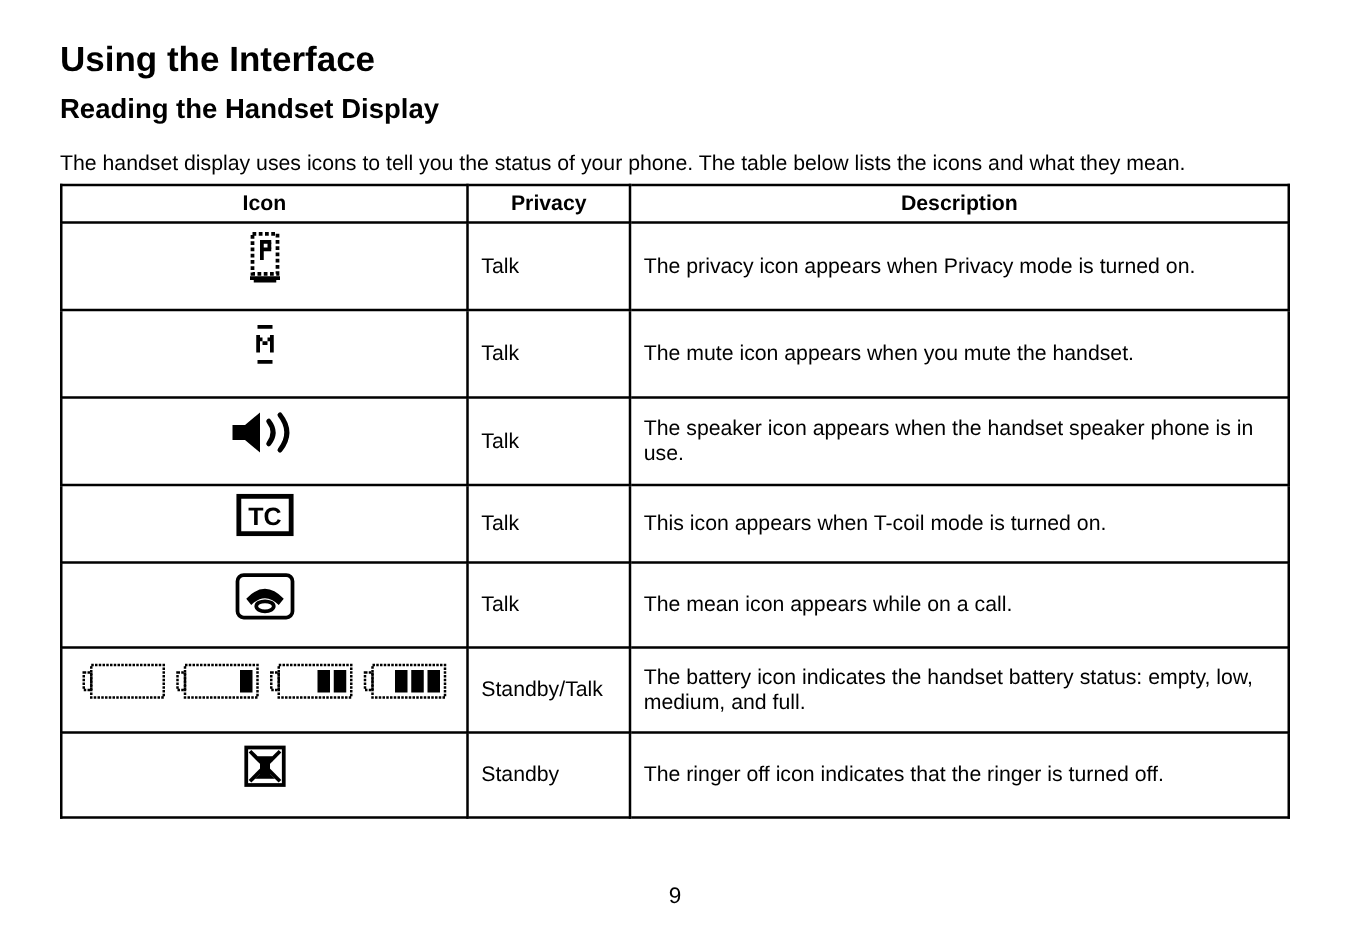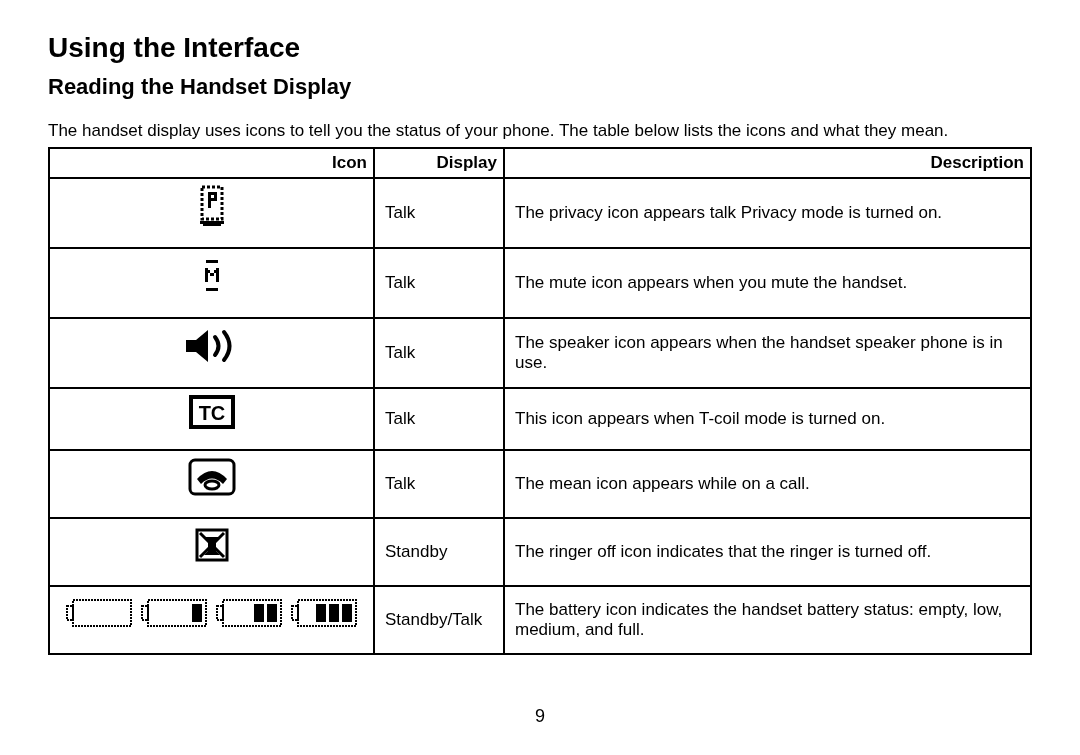--- a/index.html
+++ b/index.html
@@ -37,21 +37,21 @@
     width: 100%;
     table-layout: fixed;
   }
   th, td {
     border: 2px solid #000;
     font-size: 17px;
     vertical-align: middle;
   }
   th {
     font-weight: bold;
-    text-align: right;
+    text-align: center;
     padding: 4px 6px;
   }
   td {
     padding: 8px 10px;
     text-align: left;
   }
   col.icon-col { width: 325px; }
   col.status-col { width: 130px; }
   col.desc-col { }
   .icon-cell {
@@ -79,21 +79,21 @@
 
   <table>
     <colgroup>
       <col class="icon-col">
         <col class="status-col">
         <col class="desc-col">
     </colgroup>
     <thead>
       <tr>
         <th>Icon</th>
-        <th>Display</th>
+        <th>Privacy</th>
         <th>Description</th>
       </tr>
     </thead>
     <tbody>
 
       <tr>
         <td class="icon-cell">
           <span>
             <svg width="26" height="42" viewBox="0 0 26 42">
               <rect x="3" y="2" width="20" height="32" fill="none" stroke="#000" stroke-width="3" stroke-dasharray="3 2"></rect>
@@ -102,21 +102,21 @@
               <rect x="9" y="7" width="9" height="3" fill="#000"></rect>
               <rect x="15" y="9" width="3" height="5" fill="#000"></rect>
               <rect x="9" y="13" width="9" height="3" fill="#000"></rect>
 
               <rect x="1" y="36" width="24" height="3" fill="#000"></rect>
               <rect x="4" y="39" width="18" height="2" fill="#000"></rect>
             </svg>
           </span>
         </td>
         <td>Talk</td>
-        <td>The privacy icon appears talk Privacy mode is turned on.</td>
+        <td>The privacy icon appears when Privacy mode is turned on.</td>
       </tr>
 
       <tr>
         <td class="icon-cell">
           <span>
             <svg width="26" height="42" viewBox="0 0 26 42">
               <rect x="7" y="5" width="12" height="3" fill="#000"></rect>
 
               <g fill="#000">
                 <rect x="6" y="13" width="3" height="14"></rect>
@@ -170,66 +170,66 @@
             </svg>
           </span>
         </td>
         <td>Talk</td>
         <td>The mean icon appears while on a call.</td>
       </tr>
 
       <tr>
         <td class="icon-cell">
           <span>
+            <svg width="300" height="40" viewBox="0 0 300 40">
+
+              <g transform="translate(5,7)">
+                <rect x="0" y="6" width="6" height="14" fill="none" stroke="#000" stroke-width="2" stroke-dasharray="2 1"></rect>
+                <rect x="6" y="0" width="58" height="26" fill="none" stroke="#000" stroke-width="2" stroke-dasharray="2 1"></rect>
+              </g>
+
+              <g transform="translate(80,7)">
+                <rect x="0" y="6" width="6" height="14" fill="none" stroke="#000" stroke-width="2" stroke-dasharray="2 1"></rect>
+                <rect x="6" y="0" width="58" height="26" fill="none" stroke="#000" stroke-width="2" stroke-dasharray="2 1"></rect>
+                <rect x="50" y="4" width="10" height="18" fill="#000"></rect>
+              </g>
+
+              <g transform="translate(155,7)">
+                <rect x="0" y="6" width="6" height="14" fill="none" stroke="#000" stroke-width="2" stroke-dasharray="2 1"></rect>
+                <rect x="6" y="0" width="58" height="26" fill="none" stroke="#000" stroke-width="2" stroke-dasharray="2 1"></rect>
+                <rect x="37" y="4" width="10" height="18" fill="#000"></rect>
+                <rect x="50" y="4" width="10" height="18" fill="#000"></rect>
+              </g>
+
+              <g transform="translate(230,7)">
+                <rect x="0" y="6" width="6" height="14" fill="none" stroke="#000" stroke-width="2" stroke-dasharray="2 1"></rect>
+                <rect x="6" y="0" width="58" height="26" fill="none" stroke="#000" stroke-width="2" stroke-dasharray="2 1"></rect>
+                <rect x="24" y="4" width="10" height="18" fill="#000"></rect>
+                <rect x="37" y="4" width="10" height="18" fill="#000"></rect>
+                <rect x="50" y="4" width="10" height="18" fill="#000"></rect>
+              </g>
+            </svg>
+          </span>
+        </td>
+        <td>Standby/Talk</td>
+        <td>The battery icon indicates the handset battery status: empty, low, medium, and full.</td>
+      </tr>
+
+      <tr>
+        <td class="icon-cell">
+          <span>
             <svg width="40" height="40" viewBox="0 0 40 40">
               <rect x="5" y="5" width="30" height="30" fill="none" stroke="#000" stroke-width="3"></rect>
               <path d="M14 12 L26 12 L26 16 L24 16 L24 26 L28 30 L12 30 L16 26 L16 16 L14 16 Z" fill="#000"></path>
               <line x1="8" y1="8" x2="32" y2="32" stroke="#000" stroke-width="3"></line>
               <line x1="32" y1="8" x2="8" y2="32" stroke="#000" stroke-width="3"></line>
             </svg>
           </span>
         </td>
         <td>Standby</td>
         <td>The ringer off icon indicates that the ringer is turned off.</td>
       </tr>
 
-      <tr>
-        <td class="icon-cell">
-          <span>
-            <svg width="300" height="40" viewBox="0 0 300 40">
-
-              <g transform="translate(5,7)">
-                <rect x="0" y="6" width="6" height="14" fill="none" stroke="#000" stroke-width="2" stroke-dasharray="2 1"></rect>
-                <rect x="6" y="0" width="58" height="26" fill="none" stroke="#000" stroke-width="2" stroke-dasharray="2 1"></rect>
-              </g>
-
-              <g transform="translate(80,7)">
-                <rect x="0" y="6" width="6" height="14" fill="none" stroke="#000" stroke-width="2" stroke-dasharray="2 1"></rect>
-                <rect x="6" y="0" width="58" height="26" fill="none" stroke="#000" stroke-width="2" stroke-dasharray="2 1"></rect>
-                <rect x="50" y="4" width="10" height="18" fill="#000"></rect>
-              </g>
-
-              <g transform="translate(155,7)">
-                <rect x="0" y="6" width="6" height="14" fill="none" stroke="#000" stroke-width="2" stroke-dasharray="2 1"></rect>
-                <rect x="6" y="0" width="58" height="26" fill="none" stroke="#000" stroke-width="2" stroke-dasharray="2 1"></rect>
-                <rect x="37" y="4" width="10" height="18" fill="#000"></rect>
-                <rect x="50" y="4" width="10" height="18" fill="#000"></rect>
-              </g>
-
-              <g transform="translate(230,7)">
-                <rect x="0" y="6" width="6" height="14" fill="none" stroke="#000" stroke-width="2" stroke-dasharray="2 1"></rect>
-                <rect x="6" y="0" width="58" height="26" fill="none" stroke="#000" stroke-width="2" stroke-dasharray="2 1"></rect>
-                <rect x="24" y="4" width="10" height="18" fill="#000"></rect>
-                <rect x="37" y="4" width="10" height="18" fill="#000"></rect>
-                <rect x="50" y="4" width="10" height="18" fill="#000"></rect>
-              </g>
-            </svg>
-          </span>
-        </td>
-        <td>Standby/Talk</td>
-        <td>The battery icon indicates the handset battery status: empty, low, medium, and full.</td>
-      </tr>
-
     </tbody>
   </table>
 
   <div class="page-num">9</div>
 </div>
 
 </body></html>

